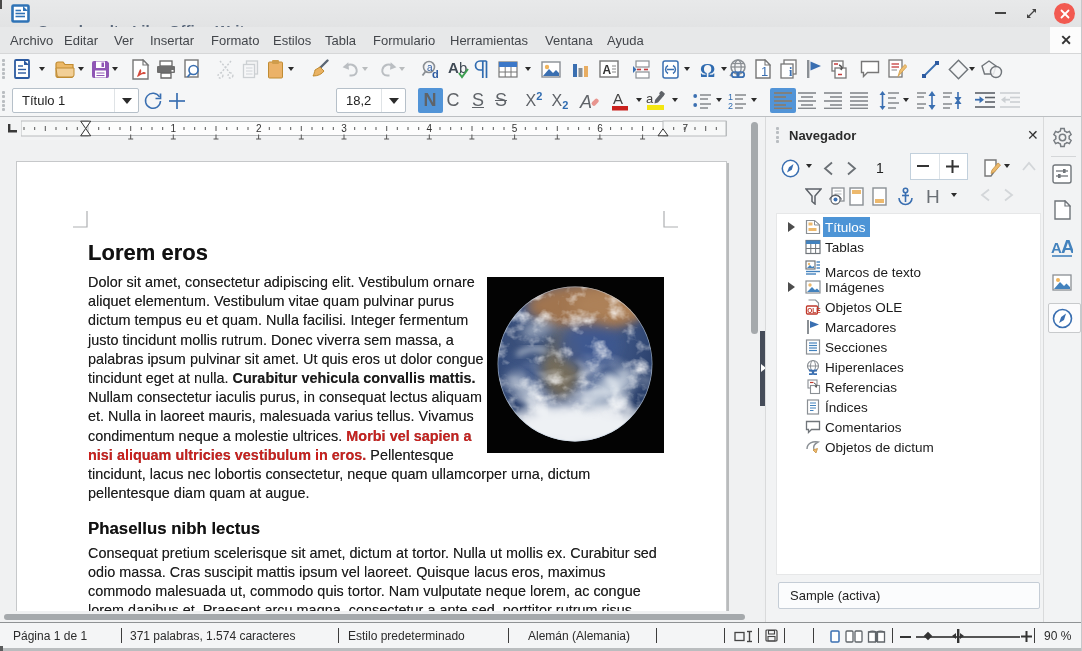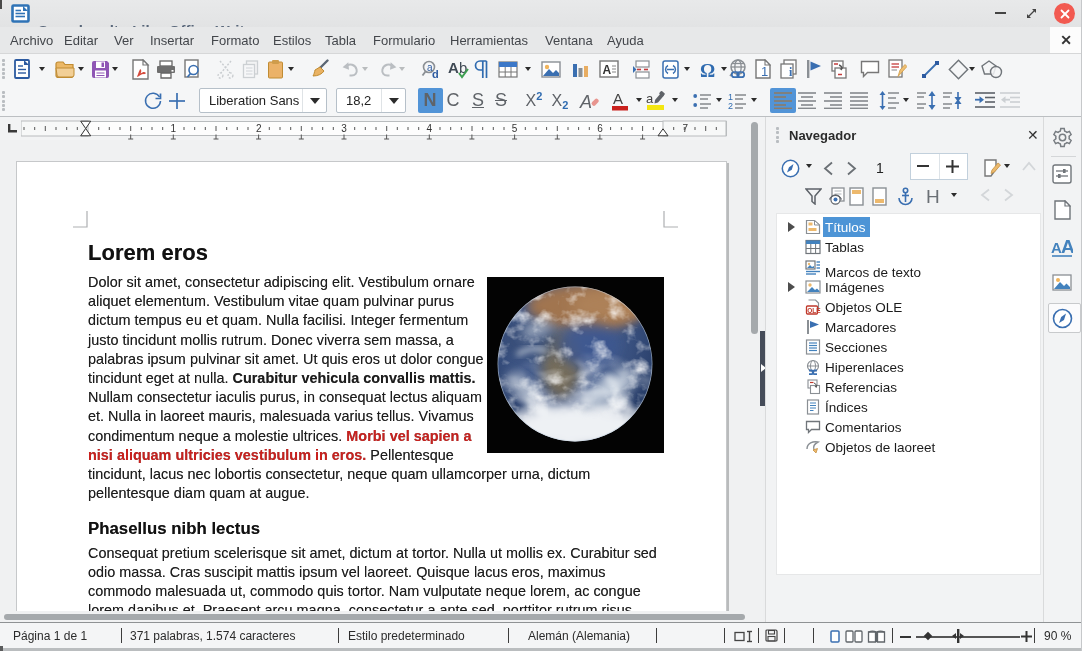--- a/index.html
+++ b/index.html
@@ -380,39 +380,39 @@
 </div>
 
 <div id="tb2">
 <div class="grip" style="left:2px;top:7px;height:20px">
       <i></i>
       <i></i>
       <i></i>
       <i></i>
       <i></i>
     </div>
+<div class="combo" style="left:12px;top:4px;width:127px;height:25px">
+      <span class="ctext">Título 1</span>
+      <span class="cbtn">
+        <b></b>
+      </span>
+    </div>
 <div class="ic2" style="left:141px">
       <svg width="20" height="20" viewBox="0 0 20 20">
         <path d="M16.5 6 A7.5 7.5 0 1 0 17.5 10" fill="none" stroke="#3a6fb1" stroke-width="1.5"></path>
         <path d="M17.5 2.5 L17.5 7.5 L12.5 7.5" fill="none" stroke="#3a6fb1" stroke-width="1.7"></path>
       </svg>
     </div>
 <div class="ic2" style="left:165px">
       <svg width="18" height="18" viewBox="0 0 18 18">
         <g stroke="#3a6fb1" stroke-width="1.7">
           <line x1="9" y1="1" x2="9" y2="17"></line>
           <line x1="1" y1="9" x2="17" y2="9"></line>
         </g>
       </svg>
-    </div>
-<div class="combo" style="left:199px;top:4px;width:128px;height:25px">
-      <span class="ctext">Liberation Sans</span>
-      <span class="cbtn">
-        <b></b>
-      </span>
     </div>
 <div class="combo" style="left:336px;top:4px;width:70px;height:25px">
       <span class="ctext">18,2</span>
       <span class="cbtn">
         <b></b>
       </span>
     </div>
 <div class="activebox" style="position:absolute;left:418px;top:4px;width:25px;height:25px"></div>
 <div class="ic2" style="left:418px;font-size:18px;font-weight:bold;color:#5f6368">N</div>
 <div class="ic2" style="left:441px;font-size:18px;color:#5f6368">C</div>
@@ -973,22 +973,23 @@
       </svg>
   <div class="titem" style="left:48px;top:183px">Índices</div>
   <svg class="abs" style="left:28px;top:205px" width="16" height="16" viewBox="0 0 16 16">
         <path d="M1.5 2.5 h13 v8 h-8 l-3 3 v-3 h-2 Z" fill="#fff" stroke="#70757a" stroke-width="1.3"></path>
       </svg>
   <div class="titem" style="left:48px;top:203px">Comentarios</div>
   <svg class="abs" style="left:28px;top:225px" width="16" height="16" viewBox="0 0 16 16">
         <path d="M2 10 C2 4 8 2 13 3 C9 5 8 8 9 11" fill="none" stroke="#8a8f94" stroke-width="1.4"></path>
         <path d="M8 11 L12.5 9.5 L11 14 Z" fill="#edb96d" stroke="#c79243" stroke-width=".8"></path>
       </svg>
-  <div class="titem" style="left:48px;top:223px">Objetos de laoreet</div>
+  <div class="titem" style="left:48px;top:223px">Objetos de dictum</div>
  </div>
+ <div id="samplebox">Sample (activa)</div>
 </div>
 
 <div id="sidetabs">
  <div class="stab" style="left:6px;top:8px">
       <svg width="21" height="21" viewBox="0 0 21 21">
         <path d="M8.8 1.5 h3.4 l.5 2.6 a6.6 6.6 0 0 1 2.2 1.3 l2.5-.9 l1.7 3 l-2 1.7 a6.8 6.8 0 0 1 0 2.6 l2 1.7 l-1.7 3 l-2.5-.9 a6.6 6.6 0 0 1 -2.2 1.3 l-.5 2.6 h-3.4 l-.5-2.6 a6.6 6.6 0 0 1 -2.2-1.3 l-2.5.9 l-1.7-3 l2-1.7 a6.8 6.8 0 0 1 0-2.6 l-2-1.7 l1.7-3 l2.5.9 a6.6 6.6 0 0 1 2.2-1.3 Z" fill="none" stroke="#787d82" stroke-width="1.5"></path>
         <circle cx="10.5" cy="10.5" r="3.2" fill="none" stroke="#787d82" stroke-width="1.5"></circle>
       </svg>
     </div>
  <div style="position:absolute;left:7px;top:39px;width:25px;height:1px;background:#d4d6d8"></div>

